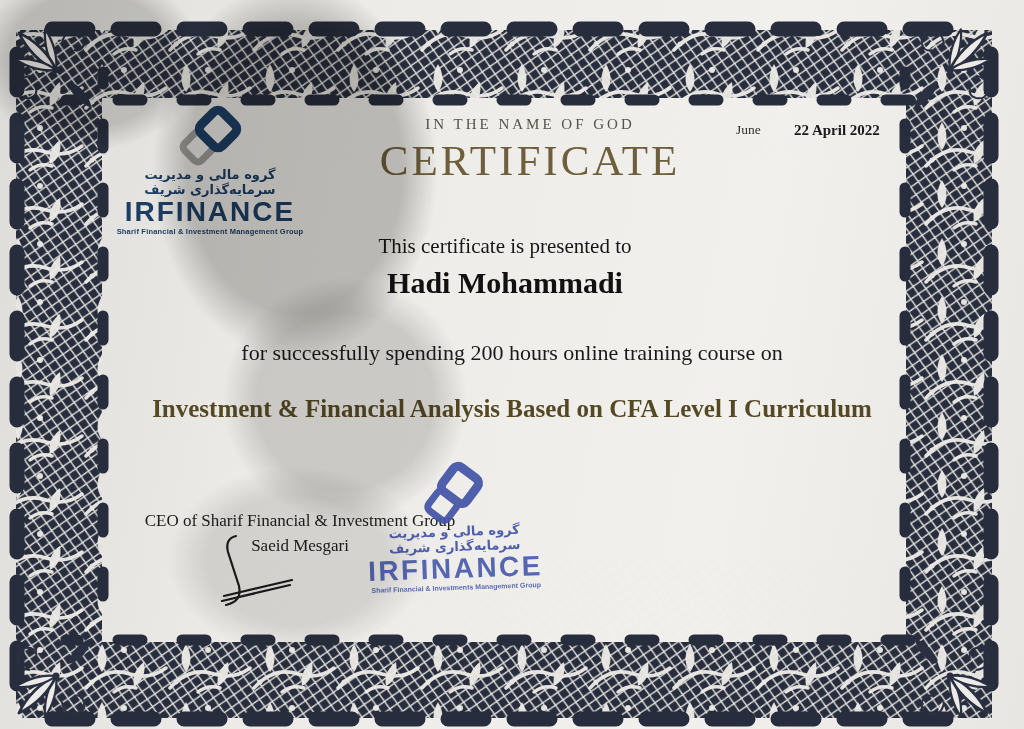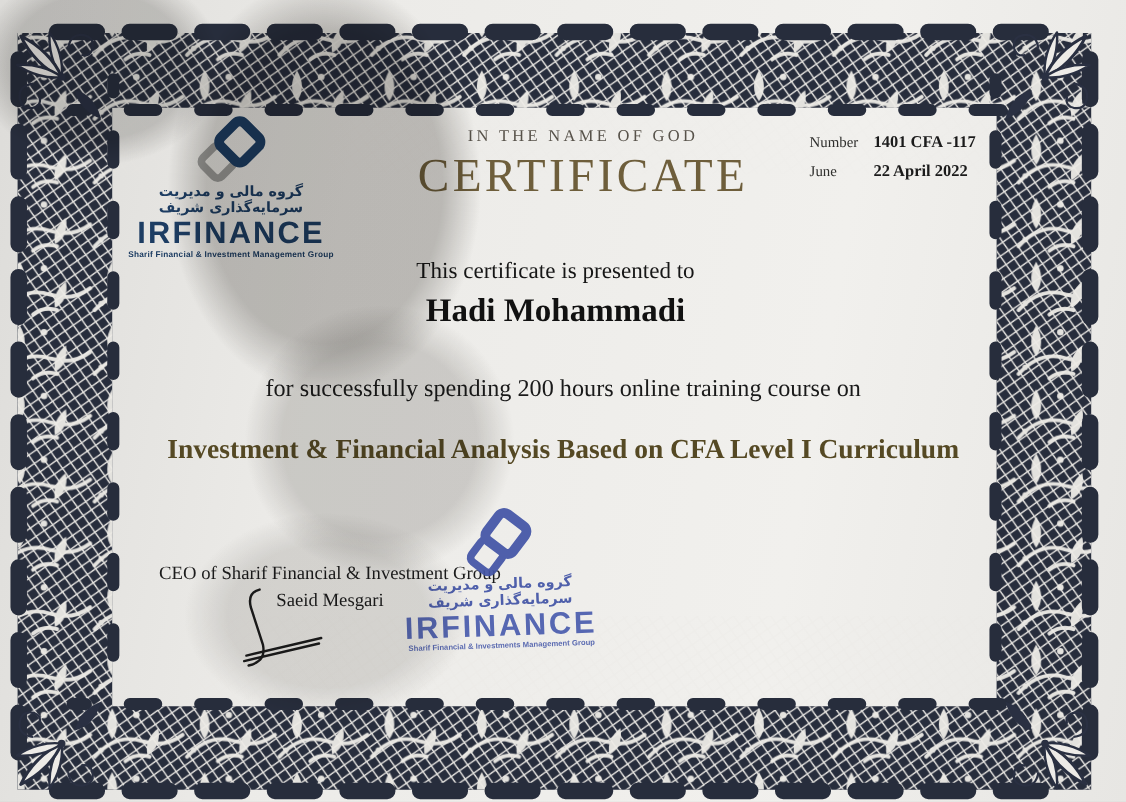--- a/index.html
+++ b/index.html
@@ -125,24 +125,20 @@
     <div class="persian">گروه مالی و مدیریت سرمایه‌گذاری شریف</div>
     <div class="wordmark">IRFINANCE</div>
     <div class="tagline">Sharif Financial &amp; Investment Management Group</div>
   </div>
 
   <div class="abs center bismillah">IN THE NAME OF GOD</div>
   <div class="abs center cert-title">CERTIFICATE</div>
 
   <div class="abs meta">
     <div class="meta-row">
-      <span class="meta-label">Number</span>
-      <span class="meta-value">1401 CFA -117</span>
-    </div>
-    <div class="meta-row">
       <span class="meta-label">June</span>
       <span class="meta-value">22 April 2022</span>
     </div>
   </div>
 
   <div class="abs center presented">This certificate is presented to</div>
   <div class="abs center recipient">Hadi Mohammadi</div>
   <div class="abs center description">for successfully spending 200 hours online training course on</div>
   <div class="abs center course">Investment &amp; Financial Analysis Based on CFA Level I Curriculum</div>
 

